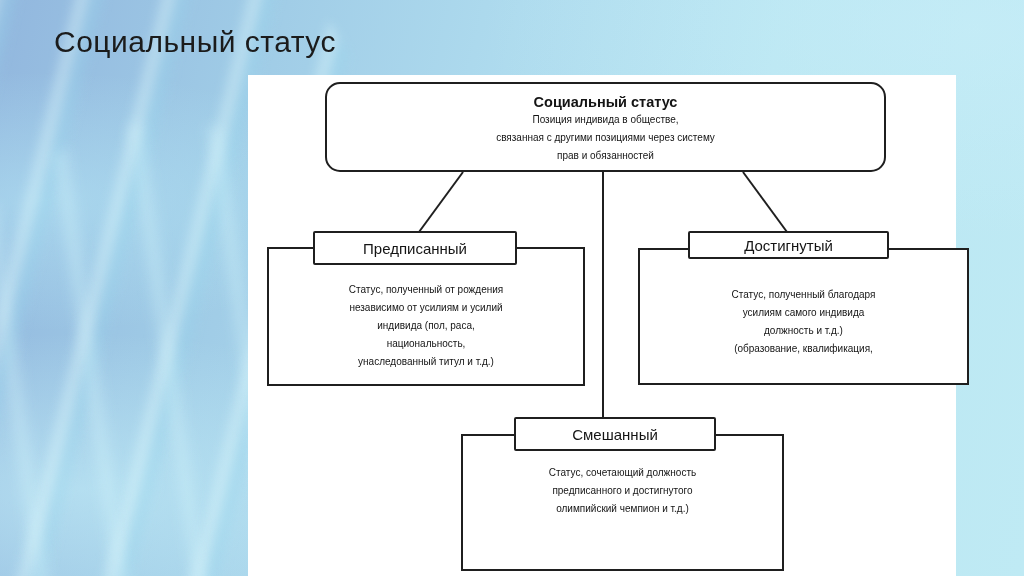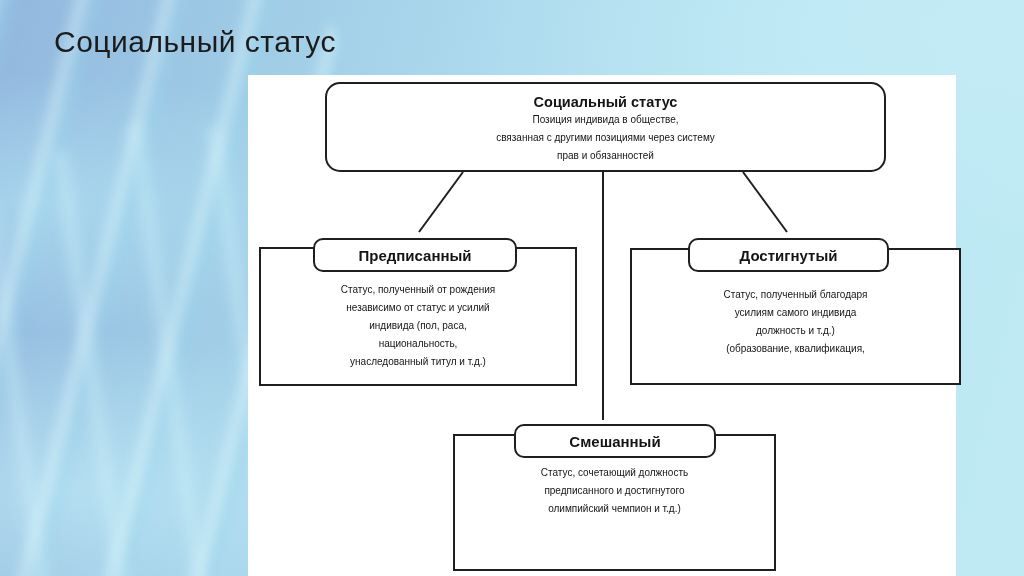--- a/index.html
+++ b/index.html
@@ -38,30 +38,30 @@
     background:#ffffff;
   }
   .connectors { position:absolute; left:0; top:0; width:1024px; height:576px; }
   .box { position:absolute; box-sizing:border-box; background:#ffffff; border:2px solid #1f1f1f; color:#141414; }
   .root-box {
     left:325px; top:82px; width:561px; height:90px; border-radius:15px;
     text-align:center; padding-top:9px;
   }
   .root-title { display:block; font-weight:700; font-size:14.5px; line-height:18px; white-space:nowrap; }
   .ln { display:block; font-size:10px; line-height:18px; white-space:nowrap; }
-  .desc { text-align:center; }
+  .desc { text-align:center;margin-left:8px; }
   .desc-left   { left:259px; top:247px; width:318px; height:139px; padding-top:32px; }
   .desc-right  { left:630px; top:248px; width:331px; height:137px; padding-top:36px; }
   .desc-bottom { left:453px; top:434px; width:323px; height:137px; padding-top:28px; }
   .head {
-    border-radius:10px; display:flex; align-items:center; justify-content:center;
-    font-weight:700; font-size:15px; white-space:nowrap;margin-top:7px;
+    border-radius:2px; display:flex; align-items:center; justify-content:center;
+    font-weight:400; font-size:15px; white-space:nowrap;
   }
   .head-left   { left:313px; top:231px; width:204px; height:34px; }
-  .head-right  { left:688px; top:231px; width:201px; height:34px; }
+  .head-right  { left:688px; top:231px; width:201px; height:28px; }
   .head-bottom { left:514px; top:417px; width:202px; height:34px;align-items:center; }
 </style>
 </head>
 <body>
 
 <div class="stage">
 
   <div class="swirl s1"></div>
   <div class="swirl s2"></div>
 
@@ -77,21 +77,21 @@
 
   <div class="box root-box">
     <span class="root-title">Социальный статус</span>
     <span class="ln">Позиция индивида в обществе,</span>
     <span class="ln">связанная с другими позициями через систему</span>
     <span class="ln">прав и обязанностей</span>
   </div>
 
   <div class="box desc desc-left">
     <span class="ln">Статус, полученный от рождения</span>
-    <span class="ln">независимо от статус и усилий</span>
+    <span class="ln">независимо от усилиям и усилий</span>
     <span class="ln">индивида (пол, раса,</span>
     <span class="ln">национальность,</span>
     <span class="ln">унаследованный титул и т.д.)</span>
   </div>
 
   <div class="box desc desc-right">
     <span class="ln">Статус, полученный благодаря</span>
     <span class="ln">усилиям самого индивида</span>
     <span class="ln">должность и т.д.)</span>
     <span class="ln">(образование, квалификация,</span>

